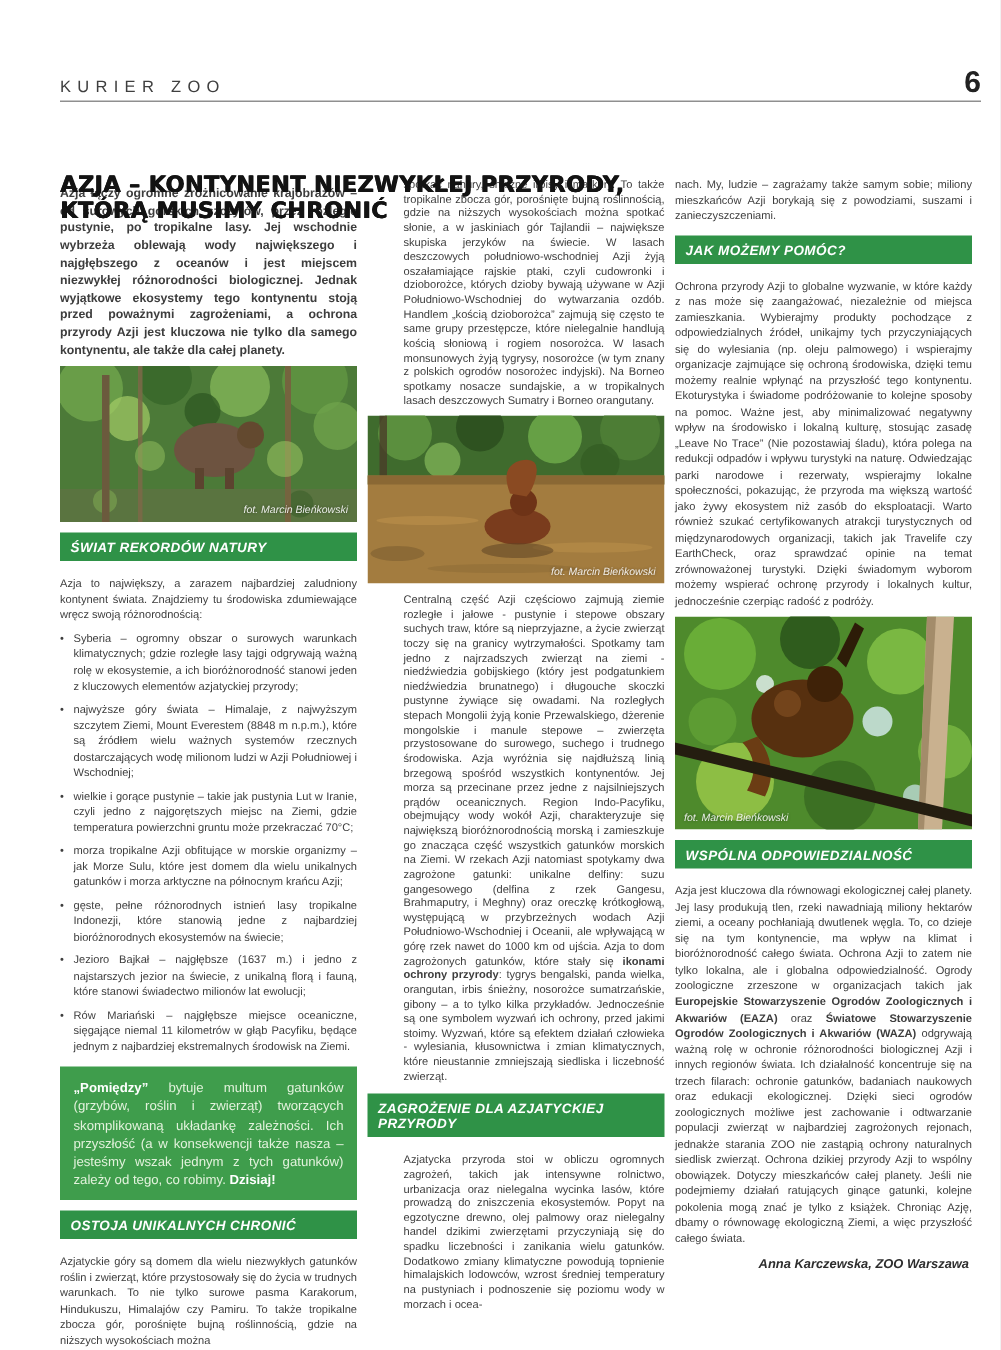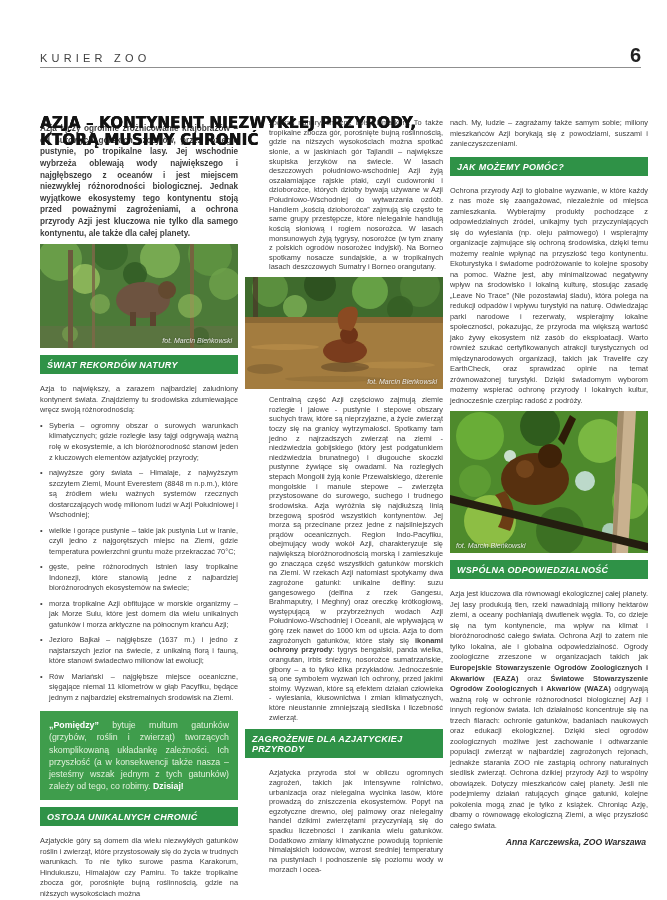--- a/index.html
+++ b/index.html
@@ -4,21 +4,21 @@
 <style>
   * { margin:0; padding:0; box-sizing:border-box; }
   html,body { background:#e8e8e8; }
   .page {
     width:667px; height:900px; background:#ffffff; position:relative;
     overflow:hidden; margin:0 auto;
     font-family:"Liberation Sans", sans-serif; color:#3d3d3d;
   }
   
   .mast {
-    position:absolute; left:40px; right:26px; top:46px;
+    position:absolute; left:40px; right:13px; top:46px;
     display:flex; justify-content:space-between; align-items:flex-end;
     border-bottom:1.5px solid #8f8f8f; padding-bottom:3px;
   }
   .mast-title { font-size:11px; letter-spacing:4.2px; color:#3f3f3f; }
   .page-num  { font-size:20px; font-weight:bold; color:#222; line-height:0.9; }
 
   
   .content { position:absolute; left:40px; right:19px; top:74px; }
   .art-title {
     position:absolute; top:2px; left:0; width:430px;
@@ -119,22 +119,22 @@
         </div>
 
         <div class="sec-bar">ŚWIAT REKORDÓW NATURY</div>
 
         <p class="body-text para">Azja to największy, a zarazem najbardziej zaludniony kontynent świata. Znajdziemy tu środowiska zdumiewające wręcz swoją różnorodnością:</p>
 
         <ul class="bullets body-text">
           <li>Syberia – ogromny obszar o surowych warunkach klimatycznych; gdzie rozległe lasy tajgi odgrywają ważną rolę w ekosystemie, a ich bioróżnorodność stanowi jeden  z kluczowych elementów azjatyckiej przyrody;</li>
           <li>najwyższe góry świata – Himalaje, z najwyższym szczytem Ziemi, Mount Everestem (8848 m n.p.m.), które są źródłem wielu ważnych systemów rzecznych dostarczających wodę milionom ludzi w Azji Południowej i Wschodniej;</li>
           <li>wielkie i gorące pustynie – takie jak pustynia Lut w Iranie, czyli jedno z najgorętszych miejsc na Ziemi, gdzie temperatura powierzchni gruntu może przekraczać 70°C;</li>
+          <li>morza tropikalne Azji obfitujące w morskie organizmy – jak Morze Sulu, które jest domem dla wielu unikalnych gatunków i morza arktyczne na północnym krańcu Azji;</li>
           <li>gęste, pełne różnorodnych istnień lasy tropikalne Indonezji, które stanowią jedne z najbardziej bioróżnorodnych ekosystemów na świecie;</li>
-          <li>morza tropikalne Azji obfitujące w morskie organizmy – jak Morze Sulu, które jest domem dla wielu unikalnych gatunków i morza arktyczne na północnym krańcu Azji;</li>
           <li>Jezioro Bajkał – najgłębsze (1637 m.) i jedno z najstarszych jezior na świecie, z unikalną florą i fauną, które stanowi świadectwo milionów lat ewolucji;</li>
           <li>Rów Mariański – najgłębsze miejsce oceaniczne, sięgające niemal 11 kilometrów w głąb Pacyfiku, będące jednym z najbardziej ekstremalnych środowisk na Ziemi.</li>
         </ul>
 
         <div class="quote-box">
           <span class="b">„Pomiędzy”</span><span> bytuje multum gatunków (grzybów, roślin i zwierząt) tworzących skomplikowaną układankę zależności. Ich przyszłość (a w konsekwencji także nasza  – jesteśmy wszak jednym z tych gatunków) zależy od tego, co robimy. </span><span class="b">Dzisiaj!</span>
         </div>
 
         <div class="sec-bar">OSTOJA UNIKALNYCH CHRONIĆ</div>
 

